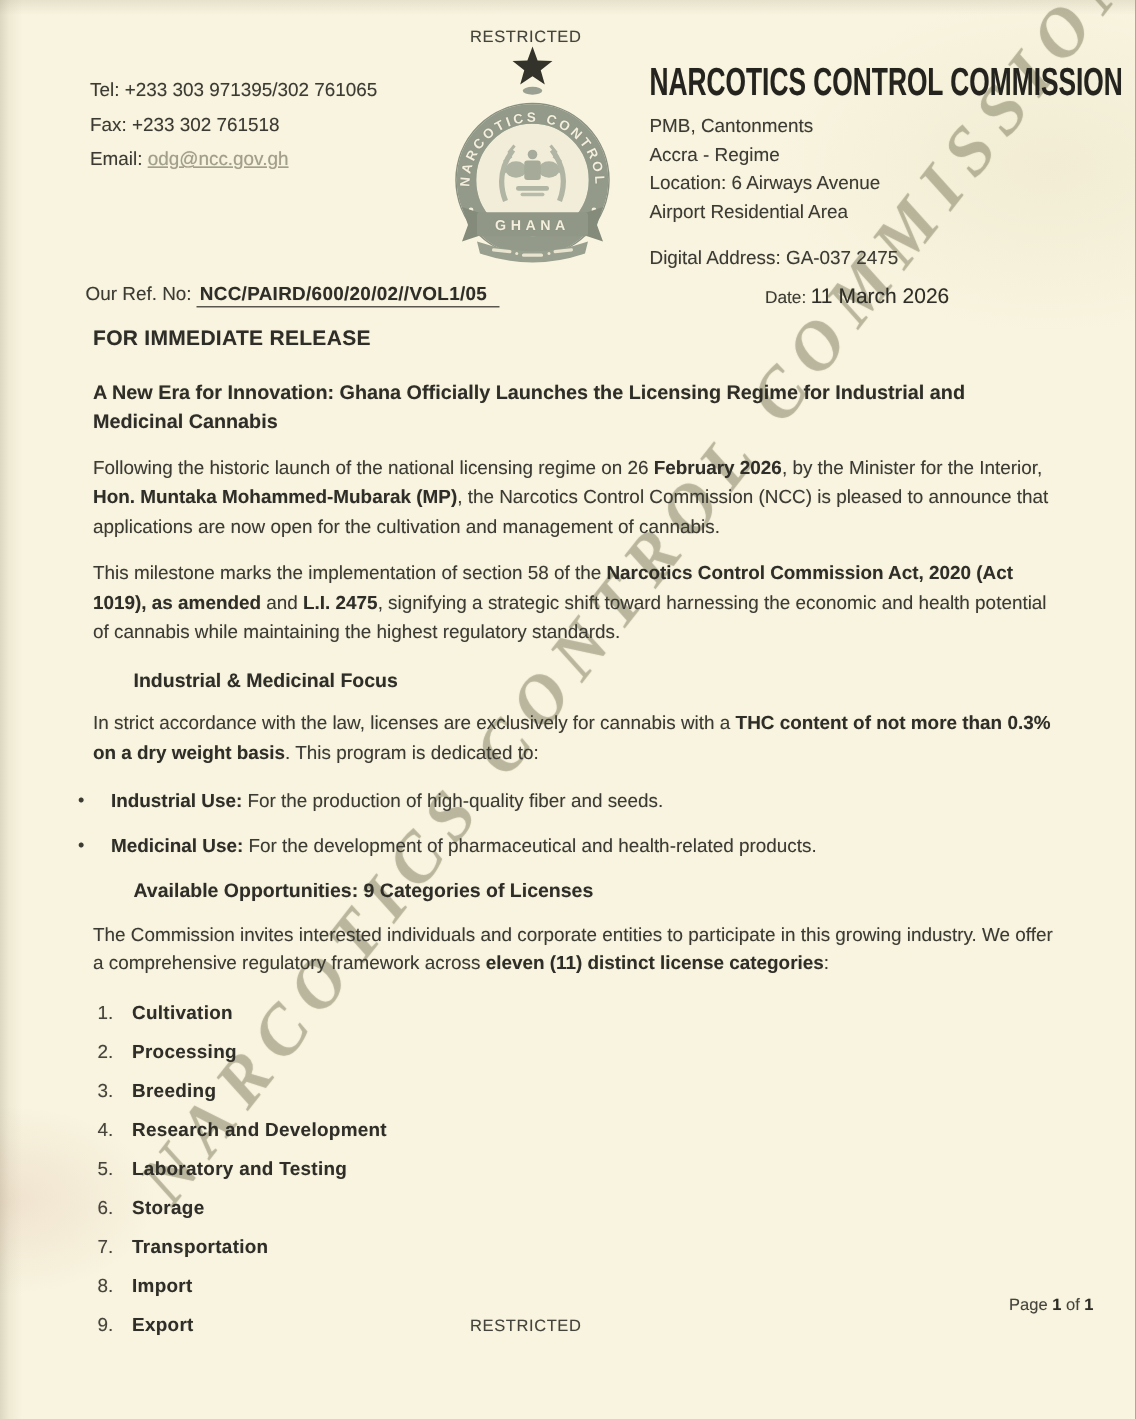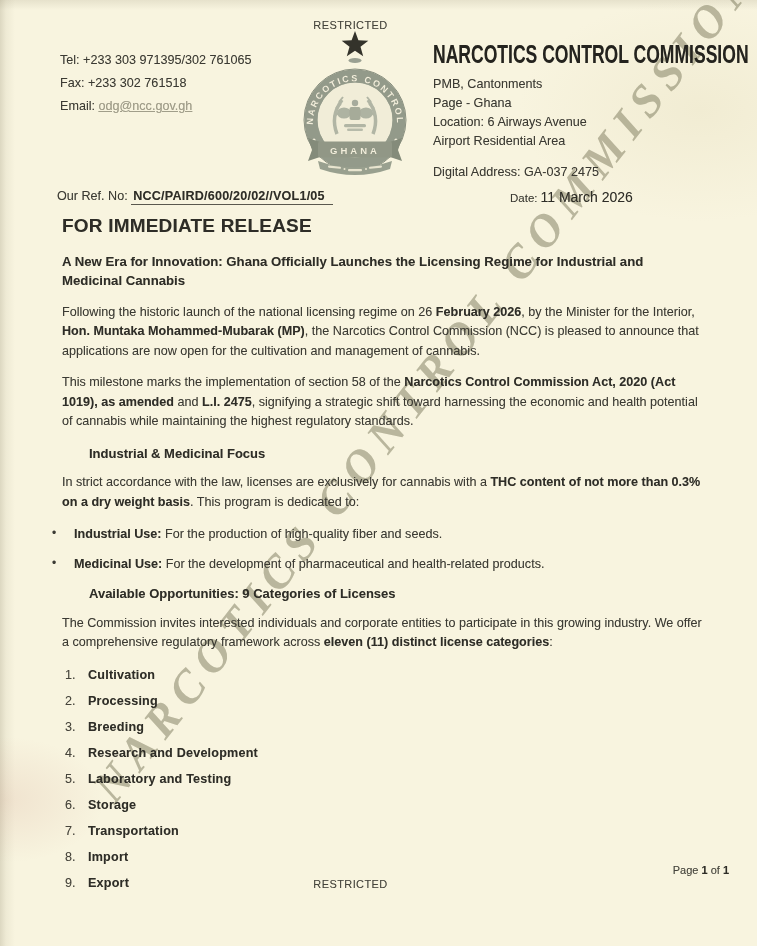--- a/index.html
+++ b/index.html
@@ -36,21 +36,21 @@
   .digital{margin-top:14px;font-size:12.6px;}
   .logo-wrap{position:absolute;top:28px;left:288px;width:134px;height:152px;}
   .ref{position:absolute;top:189px;left:57px;width:670px;font-size:12.6px;}
   .ref-num{font-weight:700;color:#2e2d27;border-bottom:1px solid #5a584e;
     padding:0 8px 1px 2px;letter-spacing:.2px;}
   .date{position:absolute;left:453px;top:0;}
   .date-label{font-size:11.5px;}
   .date-value{font-size:14px;margin-left:3px;color:#2e2d27;}
   .doc-body{position:absolute;top:216px;left:62px;width:642px;
     font-size:12.6px;line-height:19.5px;}
-  .release{font-weight:700;font-size:19px;color:#2e2d27;margin:0 0 16px;letter-spacing:.2px;}
+  .release{font-weight:700;font-size:14px;color:#2e2d27;margin:0 0 16px;letter-spacing:.2px;}
   .doc-title{font-weight:700;font-size:13.2px;line-height:19.5px;color:#2e2d27;margin:0 0 12px;}
   p.para{margin:0 0 12px;}
   p.para.mb13{margin-bottom:13px;}
   .b{font-weight:700;color:#2e2d27;}
   h3.sub{font-size:13px;font-weight:700;color:#2e2d27;margin:0 0 10px;padding-left:27px;}
   ul.bullets{list-style:none;margin:0;padding:0;}
   ul.bullets li{position:relative;margin:0 12px 10px;}
   ul.bullets li::before{content:"•";position:absolute;left:-22px;top:-1px;font-size:12px;color:#3b3a33;}
   ol.licenses{list-style:none;margin:2px 0 0;padding:0 0 0 3px;}
   ol.licenses li{display:flex;margin:0 0 6.5px;}
@@ -123,21 +123,21 @@
         <circle cx="54.5" cy="141" r="1" fill="#e8e4cf"></circle>
         <circle cx="76" cy="141" r="1" fill="#e8e4cf"></circle>
       </g>
     </svg>
   </div>
 
   <div class="org z">
     <div class="org-name">NARCOTICS CONTROL COMMISSION</div>
     <div class="org-addr">
         <div>PMB, Cantonments</div>
-        <div>Page - Ghana</div>
+        <div>Accra - Regime</div>
         <div>Location: 6 Airways Avenue</div>
         <div>Airport Residential Area</div>
       </div>
     <div class="digital">Digital Address: GA-037 2475</div>
   </div>
 
   <div class="ref z">
     <span>Our Ref. No:</span>
     <span class="ref-num">NCC/PAIRD/600/20/02//VOL1/05</span>
     <span class="date">

